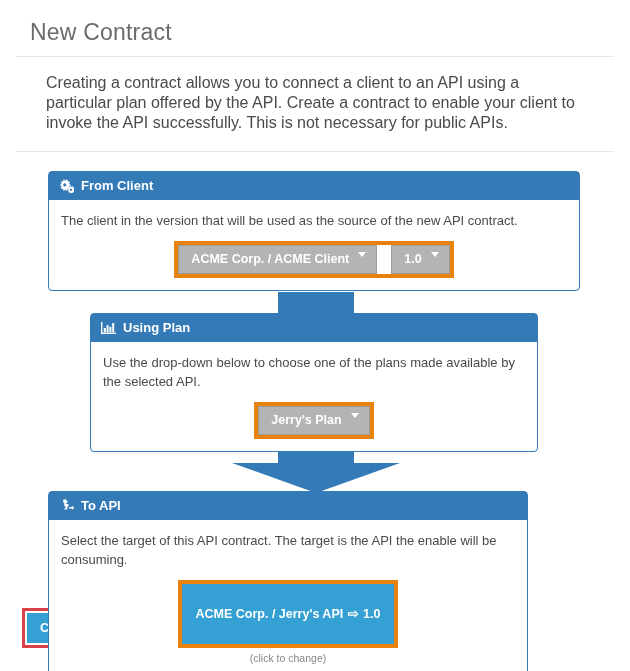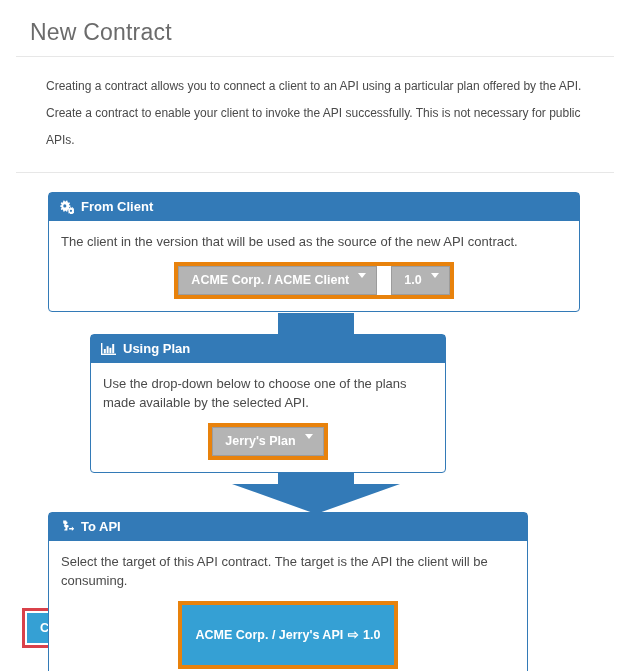--- a/index.html
+++ b/index.html
@@ -30,22 +30,22 @@
     line-height: 28px;
   }
 
   
   .intro-wrap {
     margin: 0 16px;
     padding: 16px 14px 18px 30px;
     border-bottom: 1px solid #e7e7e7;
   }
   .intro-text {
-    font-size: 12px;
-    line-height: 27px;
+    font-size: 16px;
+    line-height: 20px;
     color: #4a4a4a;
     max-width: 540px;
   }
 
   
   .flow {
     position: relative;
     margin-top: 19px;
     height: 430px;
   }
@@ -73,21 +73,21 @@
   .panel-body {
     padding: 11px 12px 12px 12px;
   }
   .panel-desc {
     font-size: 13px;
     line-height: 19px;
     color: #4a4a4a;
   }
 
   .panel-from  { left: 48px;  top: 0px;   width: 532px; }
-  .panel-plan  { left: 90px;  top: 142px; width: 356px; }
+  .panel-plan  { left: 90px;  top: 142px; width: 448px; }
   .panel-toapi { left: 48px;  top: 320px; width: 480px; }
 
   
   .hicon {
     width: 15px;
     height: 14px;
     display: inline-block;
     flex: 0 0 auto;
     position: relative;
   }
@@ -288,30 +288,31 @@
       <span class="hicon">
         <svg width="15" height="14" viewBox="0 0 15 14" aria-hidden="true">
           <path fill="#ffffff" d="M4.2 0.6h3.1v1.0a1.25 1.25 0 1 1 0 2.5v1.0h1.1a1.25 1.25 0 1 1 0 2.5v3.0h-3.1v-1.0a1.25 1.25 0 1 0 0-2.5v-1.0h-1.1a1.25 1.25 0 1 0 0-2.5z"></path>
           <rect x="10.1" y="8.0" width="4.4" height="1.5" fill="#ffffff"></rect>
           <polygon points="12.9,6.4 15,8.75 12.9,11.1" fill="#ffffff"></polygon>
         </svg>
       </span>
       <span>To API</span>
     </div>
     <div class="panel-body">
-      <div class="panel-desc">Select the target of this API contract. The target is the API the client will be consuming.</div>
+      <div class="panel-desc">Select the target of this API contract. The target is the API the enable will be consuming.</div>
       <div class="control-row">
         <span class="hl-orange">
           <button class="btn-blue">
             <span>ACME Corp. / Jerry's API</span>
             <span class="arrow-glyph">⇨</span>
             <span>1.0</span>
           </button>
         </span>
       </div>
+      <div class="click-to-change">(click to change)</div>
     </div>
   </div>
 
 </div>
 
 <div class="actions">
   <span class="hl-red">
     <button class="btn-action">Create Contract</button>
   </span>
   <button class="btn-action">Cancel</button>

